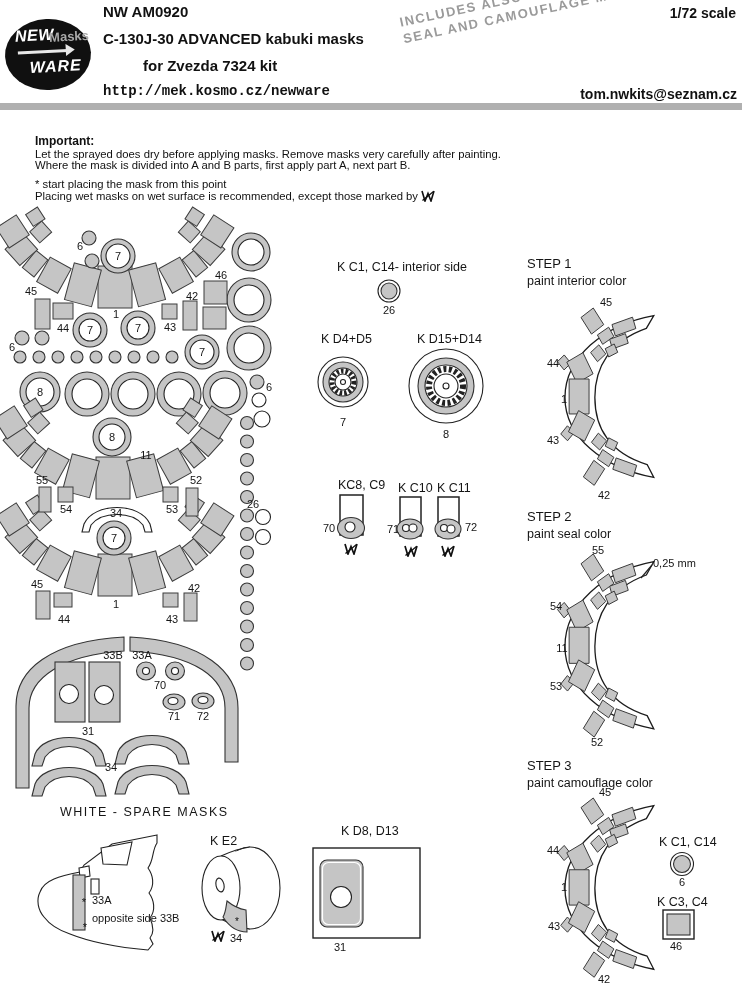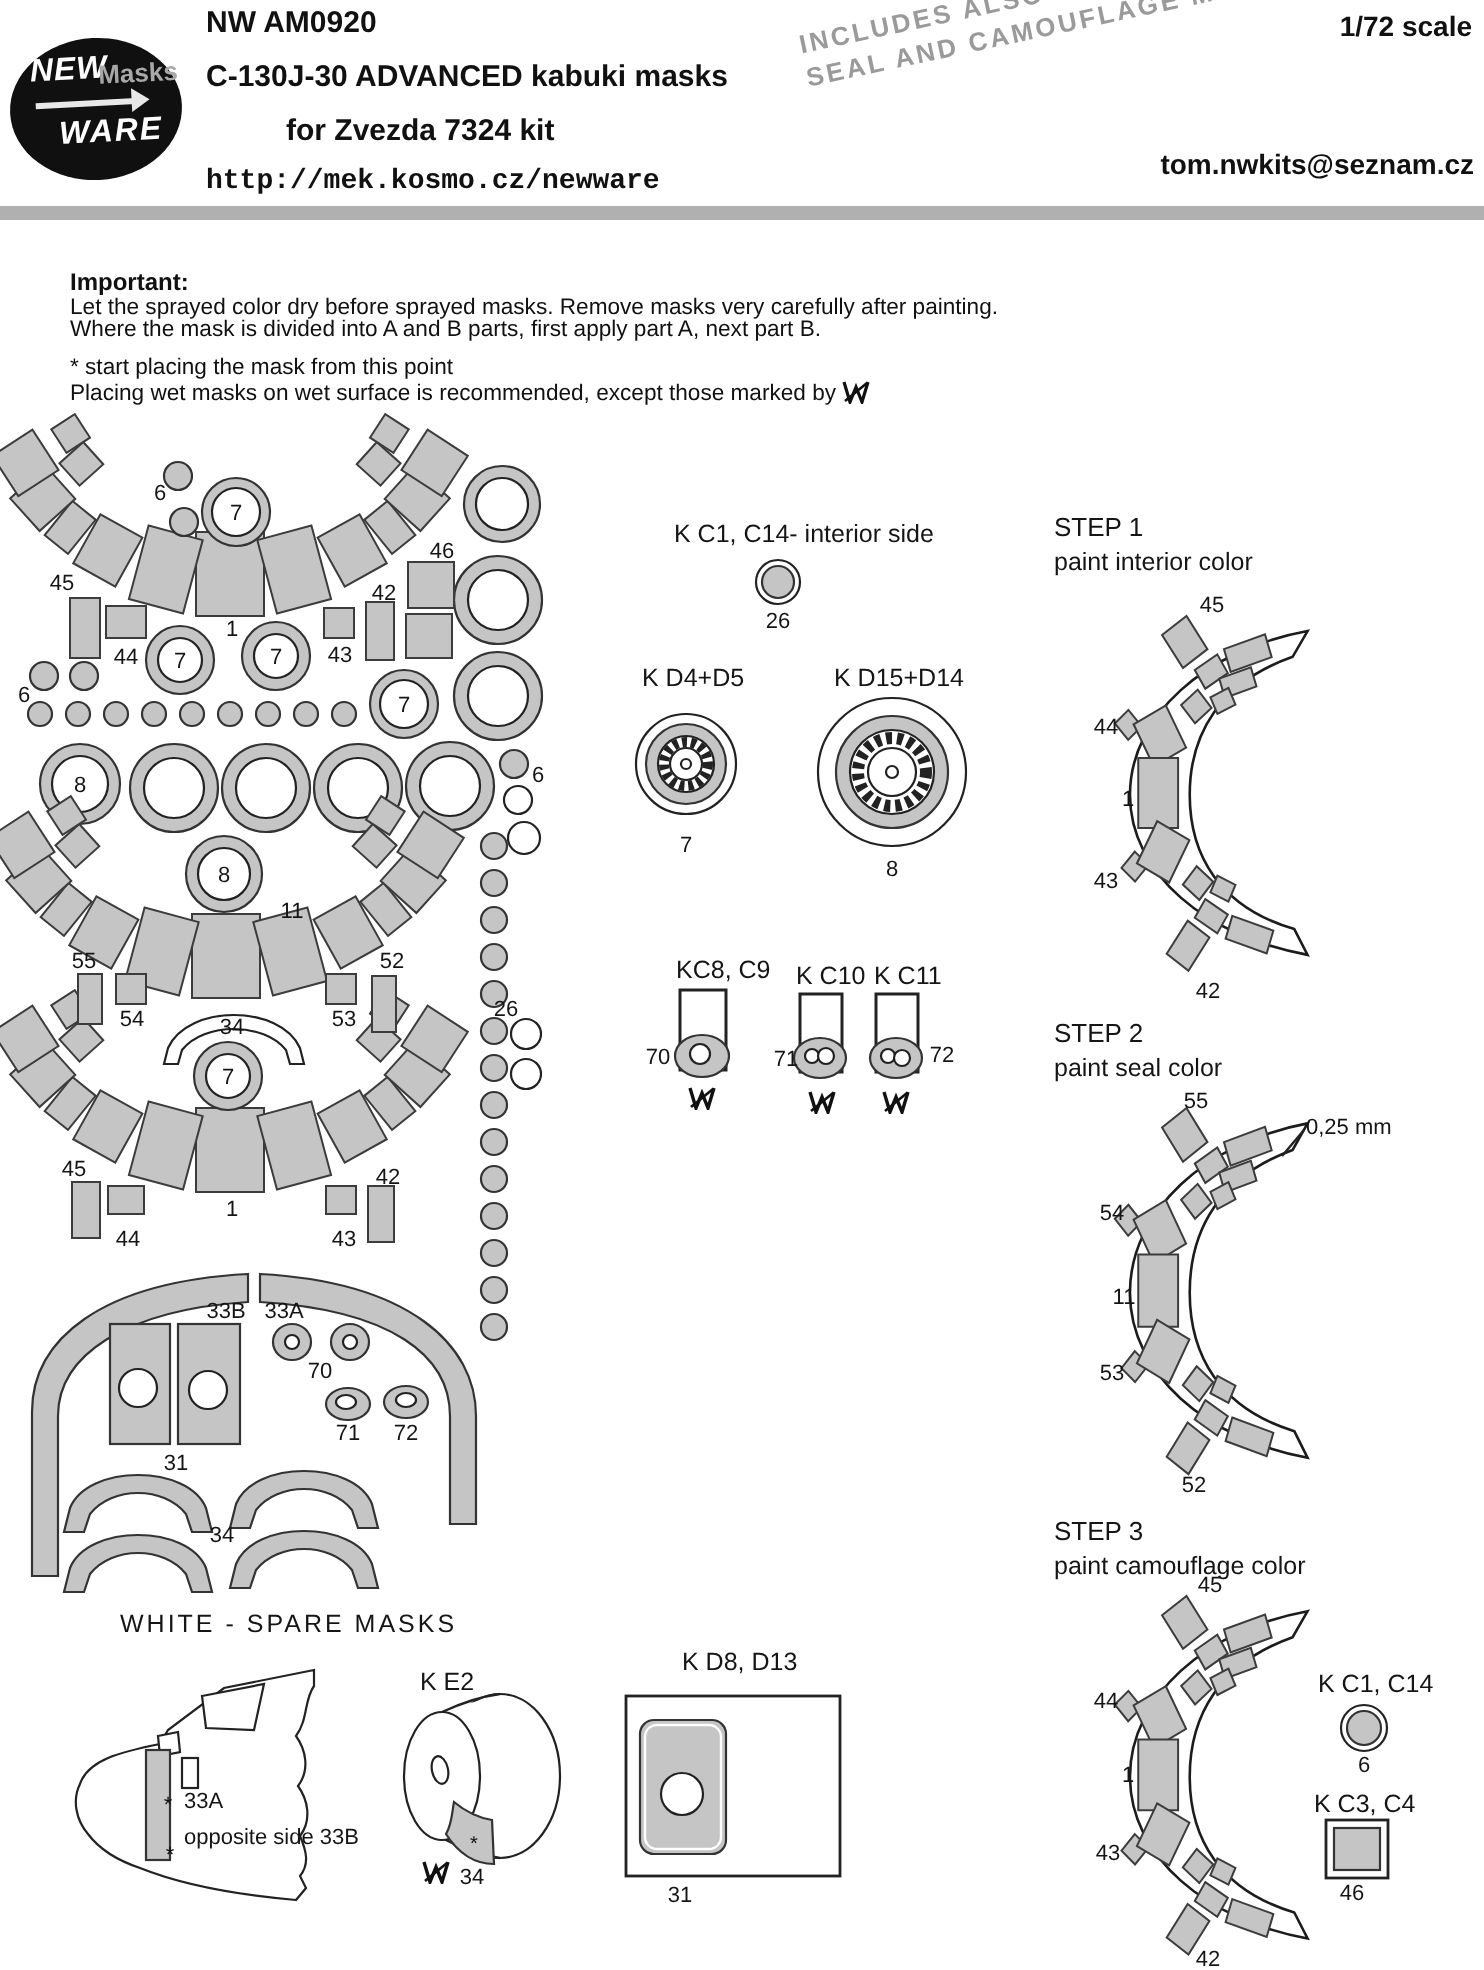--- a/index.html
+++ b/index.html
@@ -11,21 +11,21 @@
   .logo-new{position:absolute;left:11px;top:7px;color:#fff;font-weight:bold;font-style:italic;font-size:16px;letter-spacing:.5px;}
   .logo-masks{position:absolute;left:45px;top:11px;color:#a8a8a8;font-weight:bold;font-size:13px;}
   .logo-arrow{position:absolute;left:13px;top:31px;width:50px;height:3px;background:#e8e8e8;}
   .logo-arrowhead{position:absolute;left:61px;top:26px;width:0;height:0;border-left:9px solid #e8e8e8;border-top:6px solid transparent;border-bottom:6px solid transparent;}
   .logo-ware{position:absolute;left:24px;top:39px;color:#fff;font-weight:bold;font-style:italic;font-size:16px;letter-spacing:1px;}
   .h-code{left:103px;top:3px;font-weight:bold;font-size:15px;}
   .h-title{left:103px;top:30px;font-weight:bold;font-size:15px;}
   .h-sub{left:103px;top:57px;font-weight:bold;font-size:15px;margin-left:40px;}
   .h-url{left:103px;top:83px;font-weight:bold;font-size:14px;font-family:Liberation Mono, monospace;}
   .h-scale{right:6px;top:5px;font-weight:bold;font-size:14px;}
-  .h-email{right:5px;top:74px;font-weight:bold;font-size:14px;}
+  .h-email{right:5px;top:86px;font-weight:bold;font-size:14px;}
   .watermark{left:398px;top:14px;transform:rotate(-12deg);transform-origin:left top;
              color:#9a9a9a;font-weight:bold;font-size:13px;letter-spacing:1.5px;line-height:17px;white-space:nowrap;}
   .divider{left:0;top:103px;width:742px;height:7px;background:#b0b0b0;}
   
   .important{left:35px;top:136px;width:600px;font-size:11.3px;line-height:11.6px;}
   .important .hd{font-weight:bold;font-size:12px;margin-bottom:1px;}
   .important .ln{white-space:nowrap;}
   .important .gap{margin-top:7px;}
   .wicon{vertical-align:-2px;margin-left:3px;}
   
@@ -60,21 +60,21 @@
 <div class="abs h-scale">1/72 scale</div>
 <div class="abs h-email">tom.nwkits@seznam.cz</div>
 <div class="abs watermark">
   <div>INCLUDES ALSO WINDOWS</div>
   <div>SEAL AND CAMOUFLAGE MASKS</div>
 </div>
 <div class="abs divider"></div>
 
 <div class="abs important">
   <div class="hd">Important:</div>
-  <div class="ln">Let the sprayed color dry before sprayed masks. Remove masks very carefully after painting.</div>
+  <div class="ln">Let the sprayed does dry before applying masks. Remove masks very carefully after painting.</div>
   <div class="ln">Where the mask is divided into A and B parts, first apply part A, next part B.</div>
   <div class="ln gap">* start placing the mask from this point</div>
   <div class="ln">
     <span>Placing wet masks on wet surface is recommended, except those marked by</span><svg class="wicon" width="14" height="12" viewBox="0 0 14 12">
         <path d="M1,1 L4,11 L7,3.5 L10,11 L13,1" fill="none" stroke="#111" stroke-width="1.6"></path>
         <path d="M1.5,10.5 L12.5,1.5" stroke="#111" stroke-width="1.3"></path>
       </svg>
   </div>
 </div>
 

